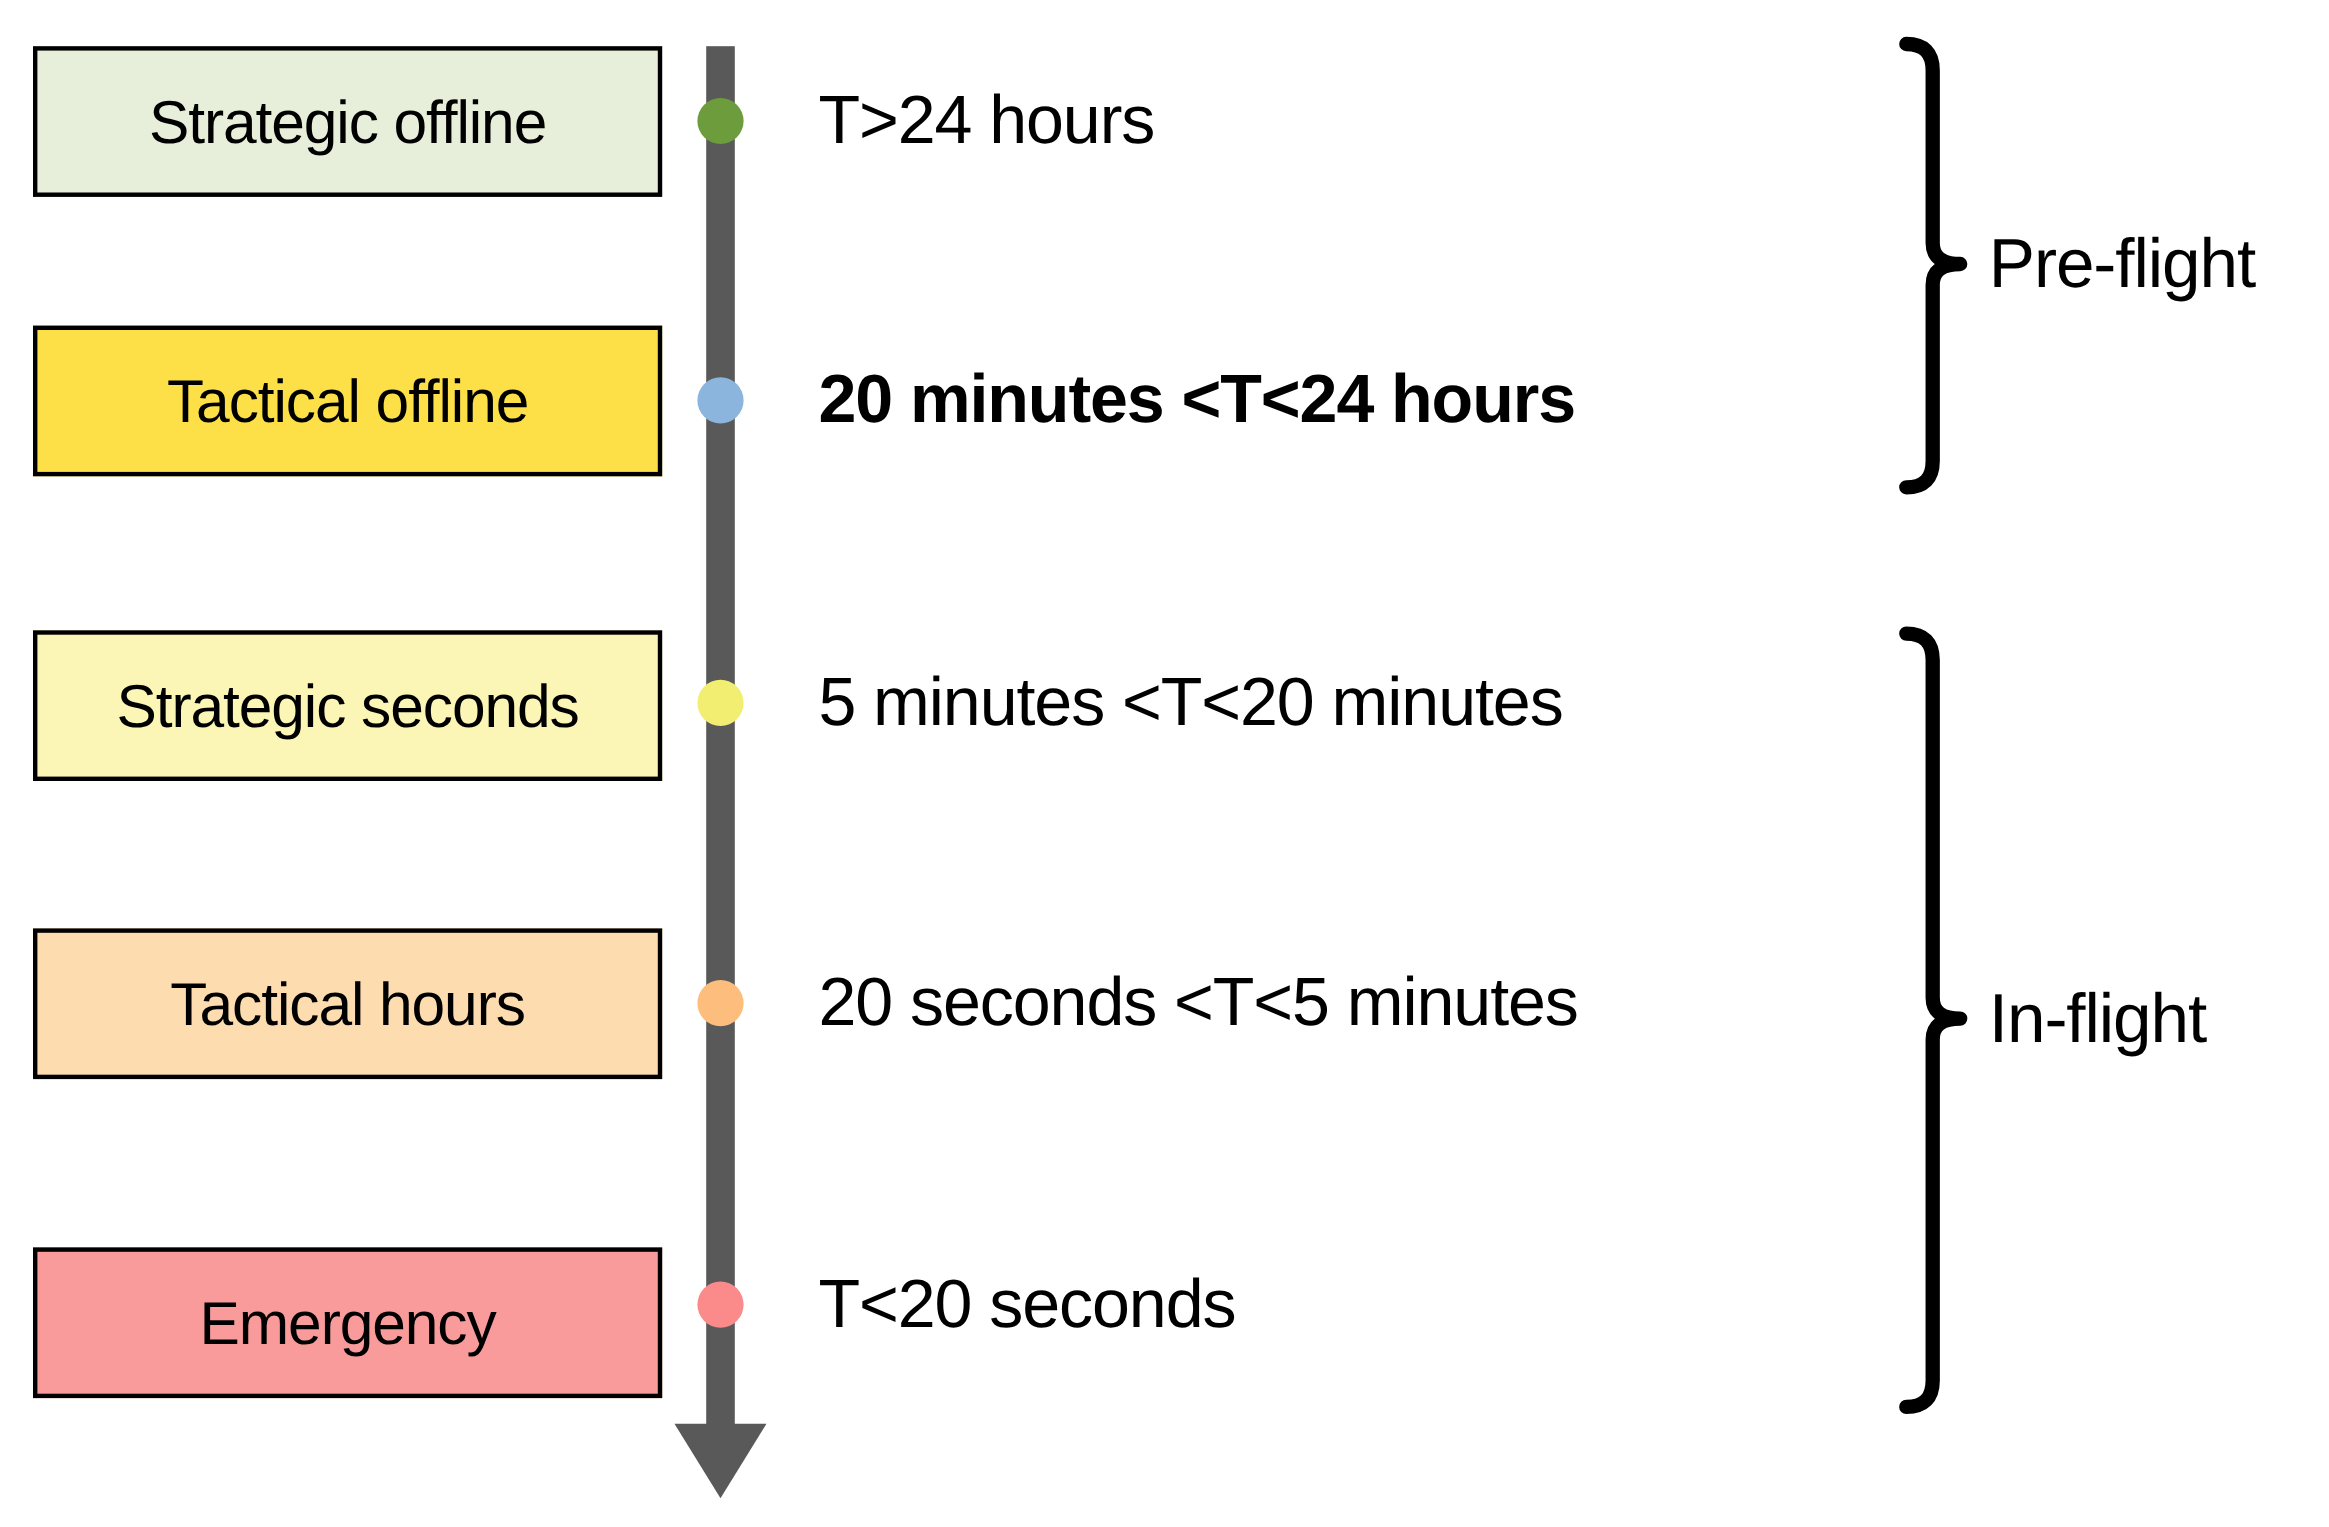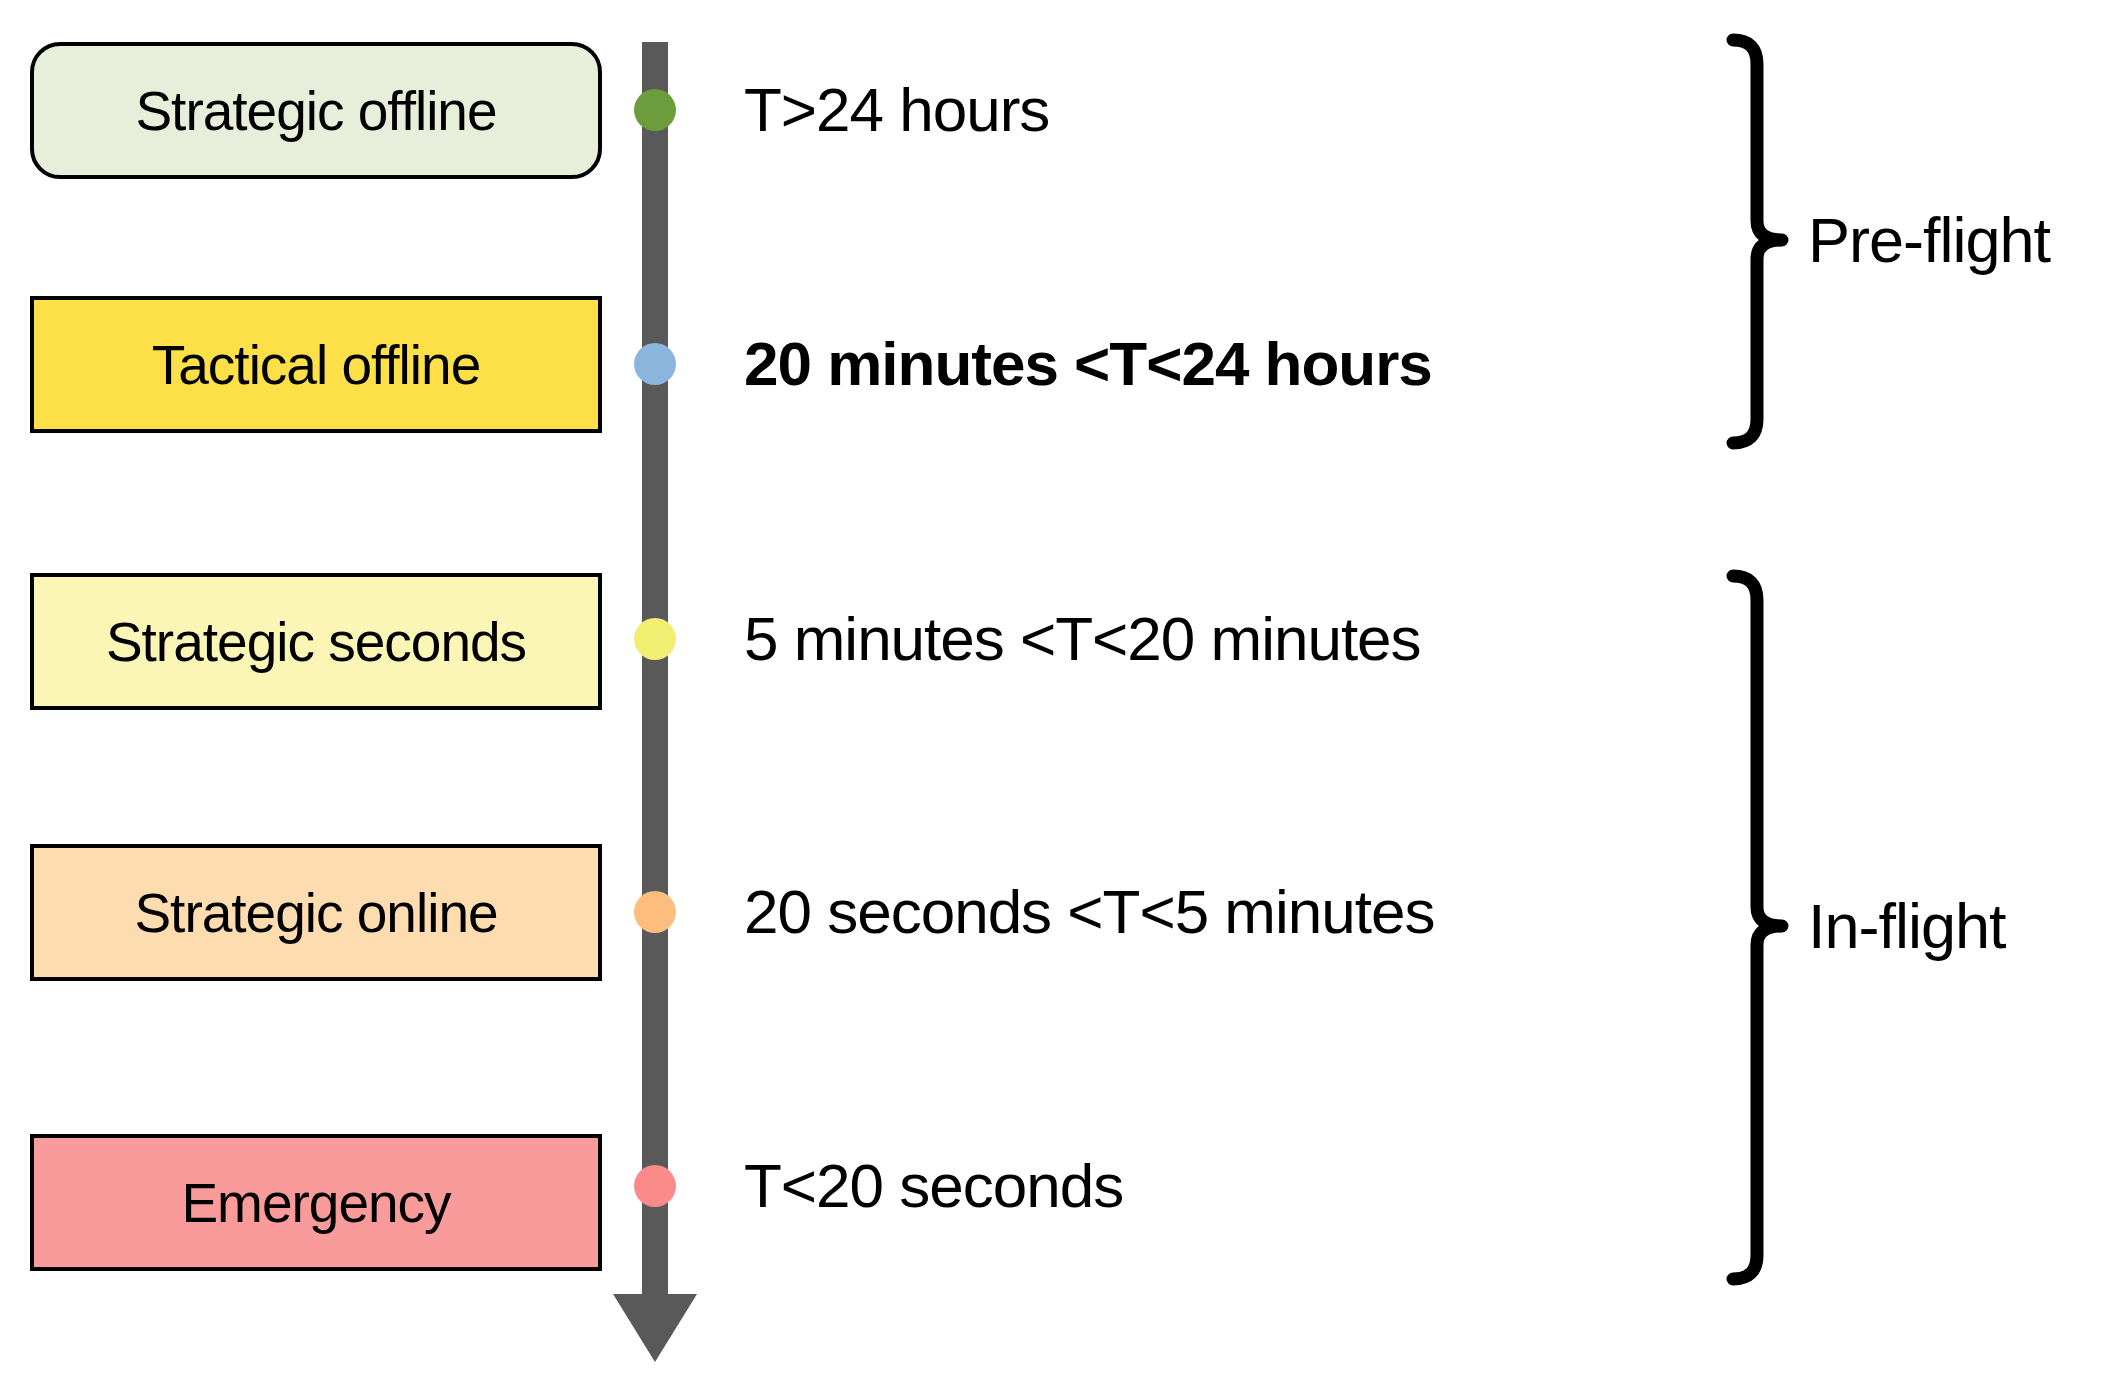--- a/index.html
+++ b/index.html
@@ -45,31 +45,31 @@
 </head>
 <body>
 
 <div class="canvas">
 
   <div class="stem" style="background-color: rgb(89, 89, 89);"></div>
   <svg class="arrowhead" width="84" height="68" viewBox="0 0 84 68">
     <polygon points="0,0 84,0 42,68" style="fill: rgb(89, 89, 89);"></polygon>
   </svg>
 
-  <div class="phase-box b1" style="background-color: rgb(231, 238, 218); border-color: rgb(0, 0, 0); border-radius: 30px;">
+  <div class="phase-box b1" style="background-color: rgb(231, 238, 218); border-color: rgb(0, 0, 0);">
     <span class="phase-label">Strategic offline</span>
   </div>
   <div class="phase-box b2" style="background-color: #fde047; border-color: rgb(0, 0, 0);">
     <span class="phase-label">Tactical offline</span>
   </div>
   <div class="phase-box b3" style="background-color: rgb(251, 246, 182); border-color: rgb(0, 0, 0);">
     <span class="phase-label">Strategic seconds</span>
   </div>
   <div class="phase-box b4" style="background-color: rgb(253, 220, 176); border-color: rgb(0, 0, 0);">
-    <span class="phase-label">Strategic online</span>
+    <span class="phase-label">Tactical hours</span>
   </div>
   <div class="phase-box b5" style="background-color: rgb(249, 155, 155); border-color: rgb(0, 0, 0);">
     <span class="phase-label">Emergency</span>
   </div>
 
   <div class="marker m1" style="background-color: rgb(109, 156, 60);"></div>
   <div class="marker m2" style="background-color: rgb(140, 181, 221);"></div>
   <div class="marker m3" style="background-color: rgb(242, 238, 113);"></div>
   <div class="marker m4" style="background-color: rgb(253, 190, 125);"></div>
   <div class="marker m5" style="background-color: rgb(251, 139, 139);"></div>

